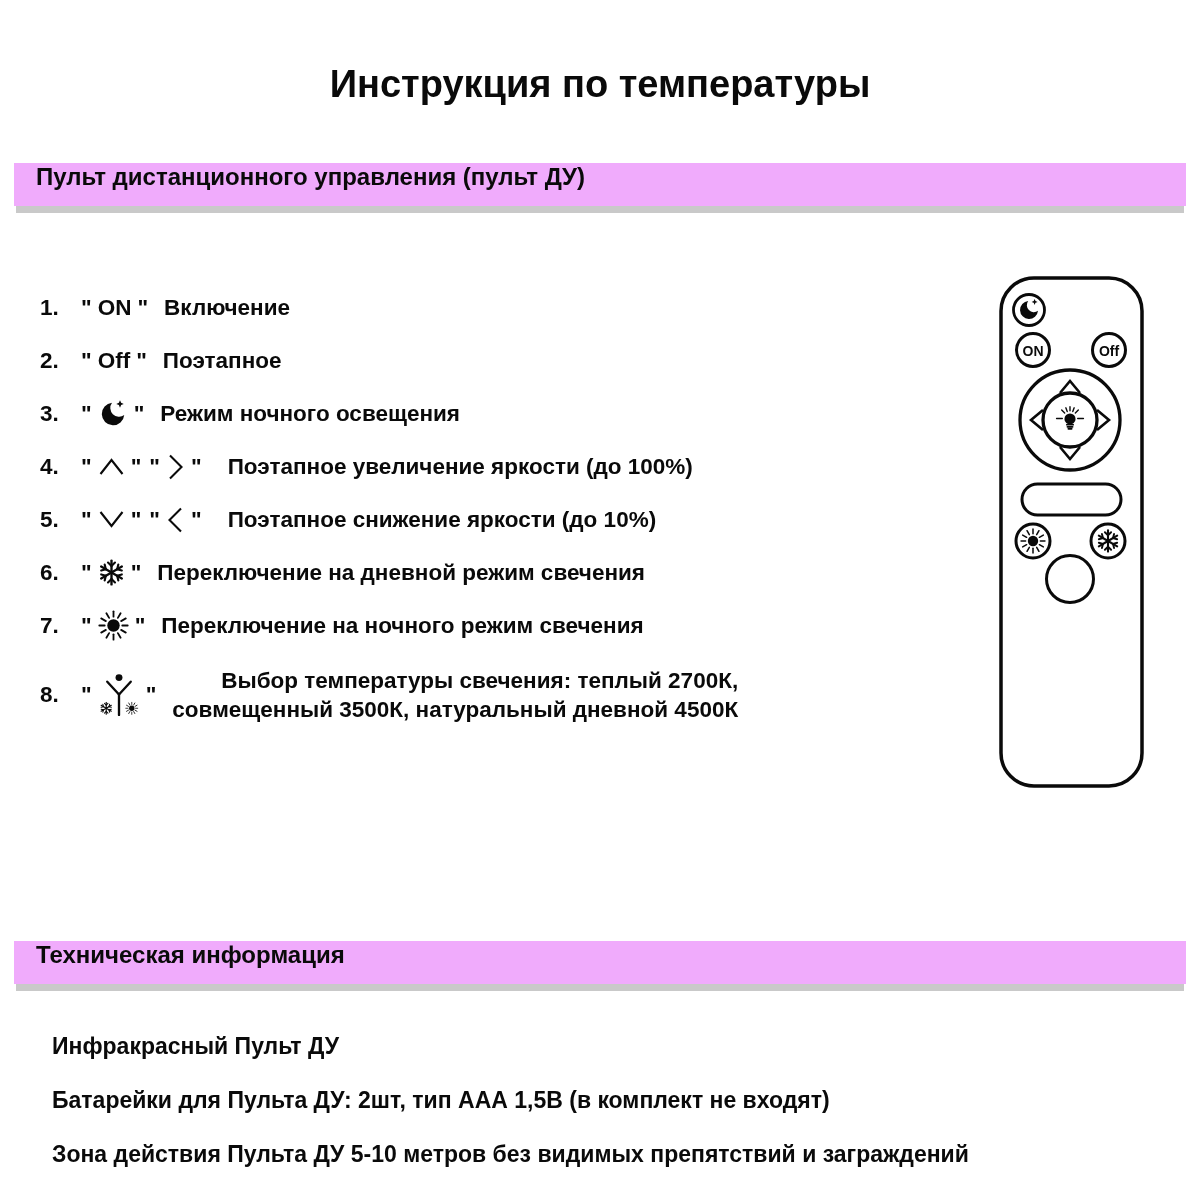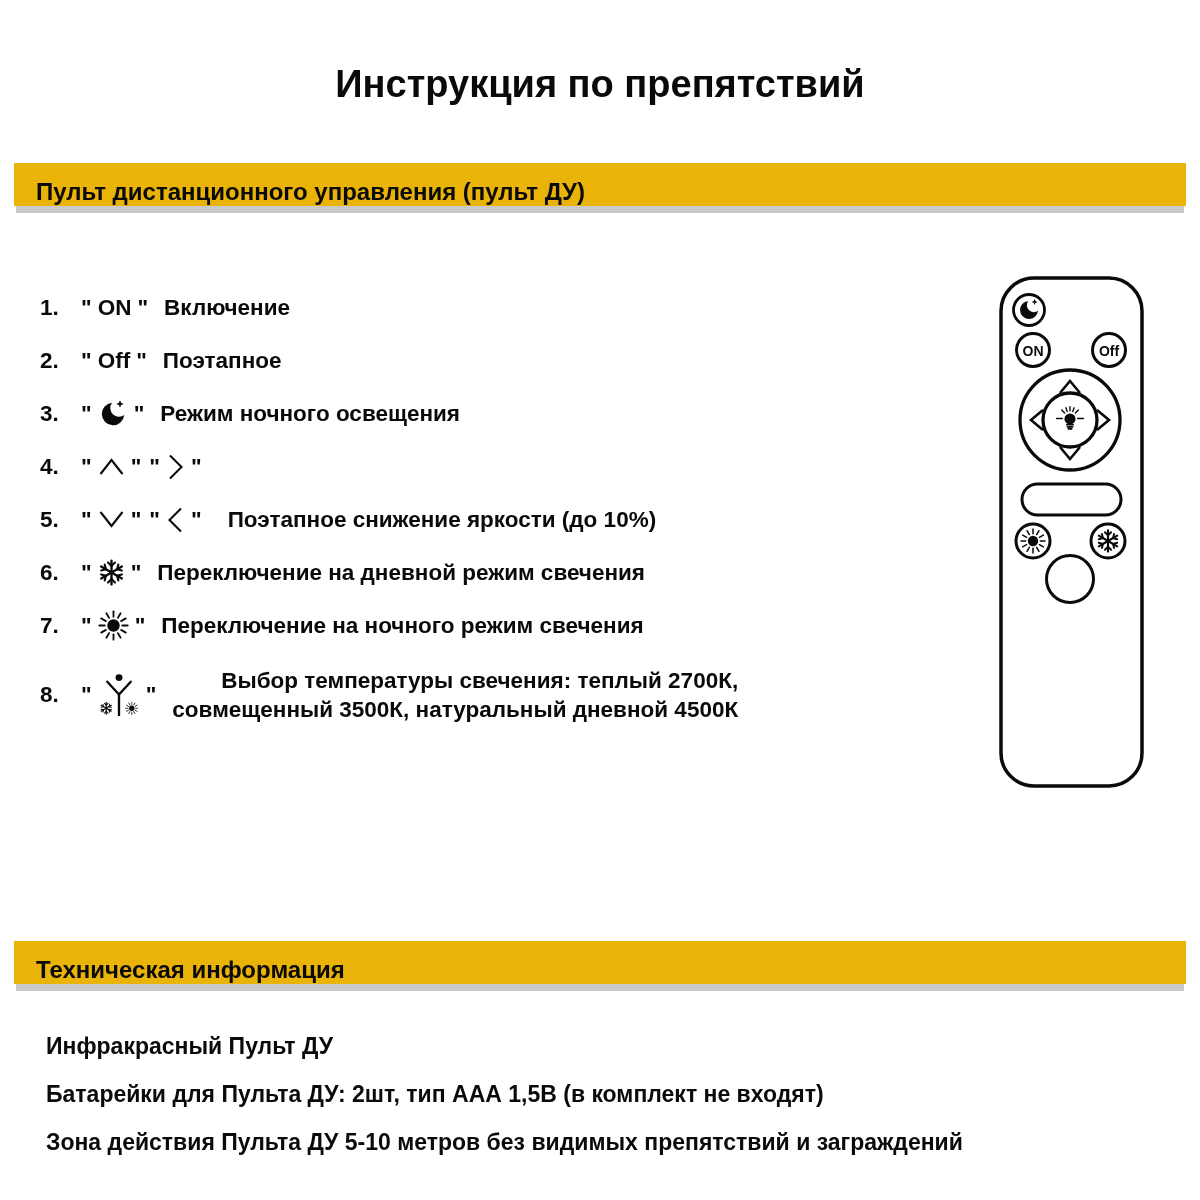--- a/index.html
+++ b/index.html
@@ -15,24 +15,24 @@
   }
   .page-title {
     margin:62px 0 0 0;
     text-align:center;
     font-size:38px;
     line-height:44px;
   }
   .section-bar {
     margin:16px 14px;
     height:43px;
-    background:#eab308;
+    background:#f0abfc;
     box-shadow:0 9px 0 -2px #c9c9c9;
     display:flex;
-    align-items:flex-end;
+    align-items:flex-start;
     padding-left:22px;
     font-size:24px;
   }
   .bar-remote { margin-top:57px; }
   .bar-tech   { margin-top:203px; }
 
   ul.button-list {
     list-style:none;
     margin:75px 0 0 0;
     padding:0 0 0 40px;
@@ -55,21 +55,21 @@
 
   .remote-wrap {
     position:absolute;
     left:999px; top:276px;
     width:146px; height:513px;
   }
   .tech-lines {
     margin:41px 0 0 40px;
     font-size:23px;
   }
-  .tech-lines p { margin:6px; line-height:42px; }
+  .tech-lines p { margin:12px; line-height:42px; }
   svg { display:block; }
   .defs-hidden { position:absolute; width:0; height:0; overflow:hidden; }
 </style>
 </head>
 <body>
 
 <svg class="defs-hidden" aria-hidden="true">
   <defs>
     <symbol id="sym-moon" viewBox="0 0 24 24">
       <path d="M21 12.79 A9 9 0 1 1 11.21 3 A7 7 0 0 0 21 12.79 Z" fill="#0a0a0a"></path>
@@ -127,21 +127,21 @@
         <line x1="20" y1="22" x2="31.5" y2="9.5"></line>
         <line x1="20" y1="22" x2="20" y2="42"></line>
       </g>
       <circle cx="20" cy="5.5" r="3.4" fill="#0a0a0a"></circle>
       <use href="#sym-snowflake" x="1" y="29" width="13" height="13"></use>
       <use href="#sym-sun" x="26" y="29" width="13" height="13"></use>
     </symbol>
   </defs>
 </svg>
 
-<h1 class="page-title">Инструкция по препятствий</h1>
+<h1 class="page-title">Инструкция по температуры</h1>
 
 <div class="section-bar bar-remote">
   <span>Пульт дистанционного управления (пульт ДУ)</span>
 </div>
 
 <ul class="button-list">
 
   <li class="item">
     <span class="num">1.</span>
     <span class="qm">"</span>
@@ -179,20 +179,21 @@
         </svg>
     </span>
     <span class="qm">"</span>
     <span class="qm">"</span>
     <span class="icon-box">
       <svg width="19" height="28" viewBox="0 0 19 28">
           <polyline points="4,2.5 15.5,14 4,25.5" fill="none" stroke="#0a0a0a" stroke-width="2.1"></polyline>
         </svg>
     </span>
     <span class="qm">"</span>
+    <span class="desc desc-wide">Поэтапное увеличение яркости (до 100%)</span>
   </li>
 
   <li class="item">
     <span class="num">5.</span>
     <span class="qm">"</span>
     <span class="icon-box">
       <svg width="27" height="21" viewBox="0 0 27 21">
           <polyline points="2.5,3 13.5,17 24.5,3" fill="none" stroke="#0a0a0a" stroke-width="2.1"></polyline>
         </svg>
     </span>

